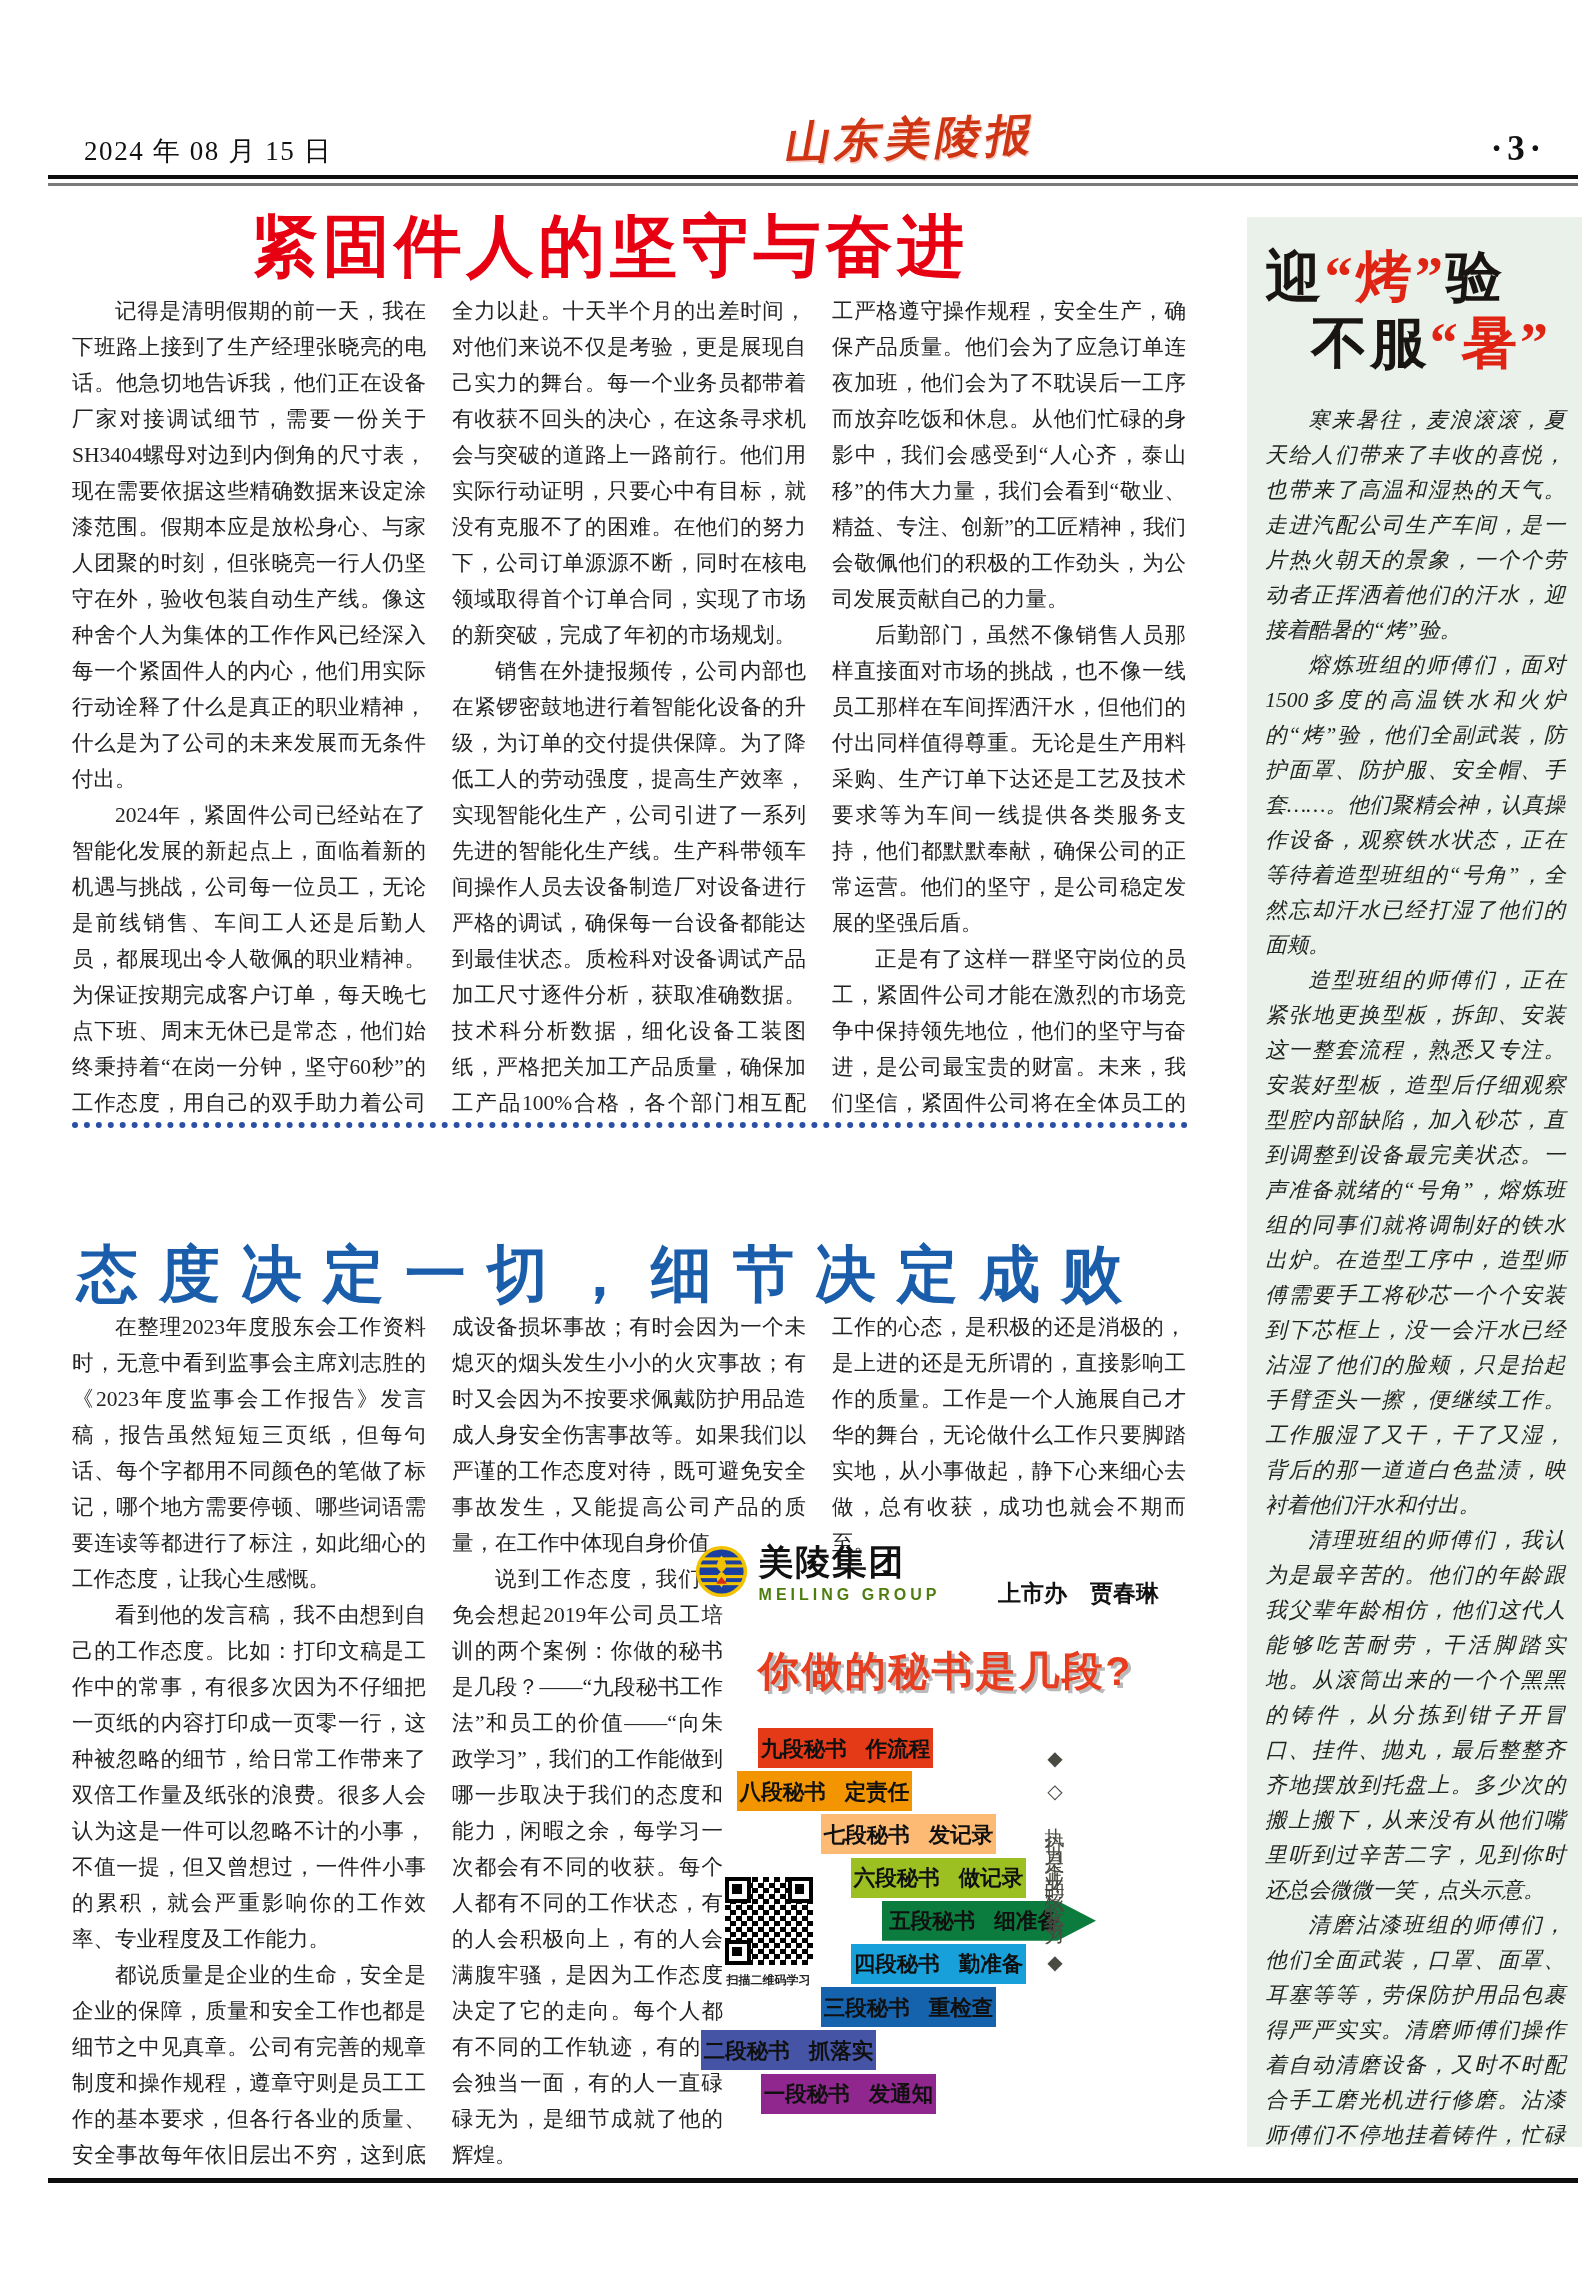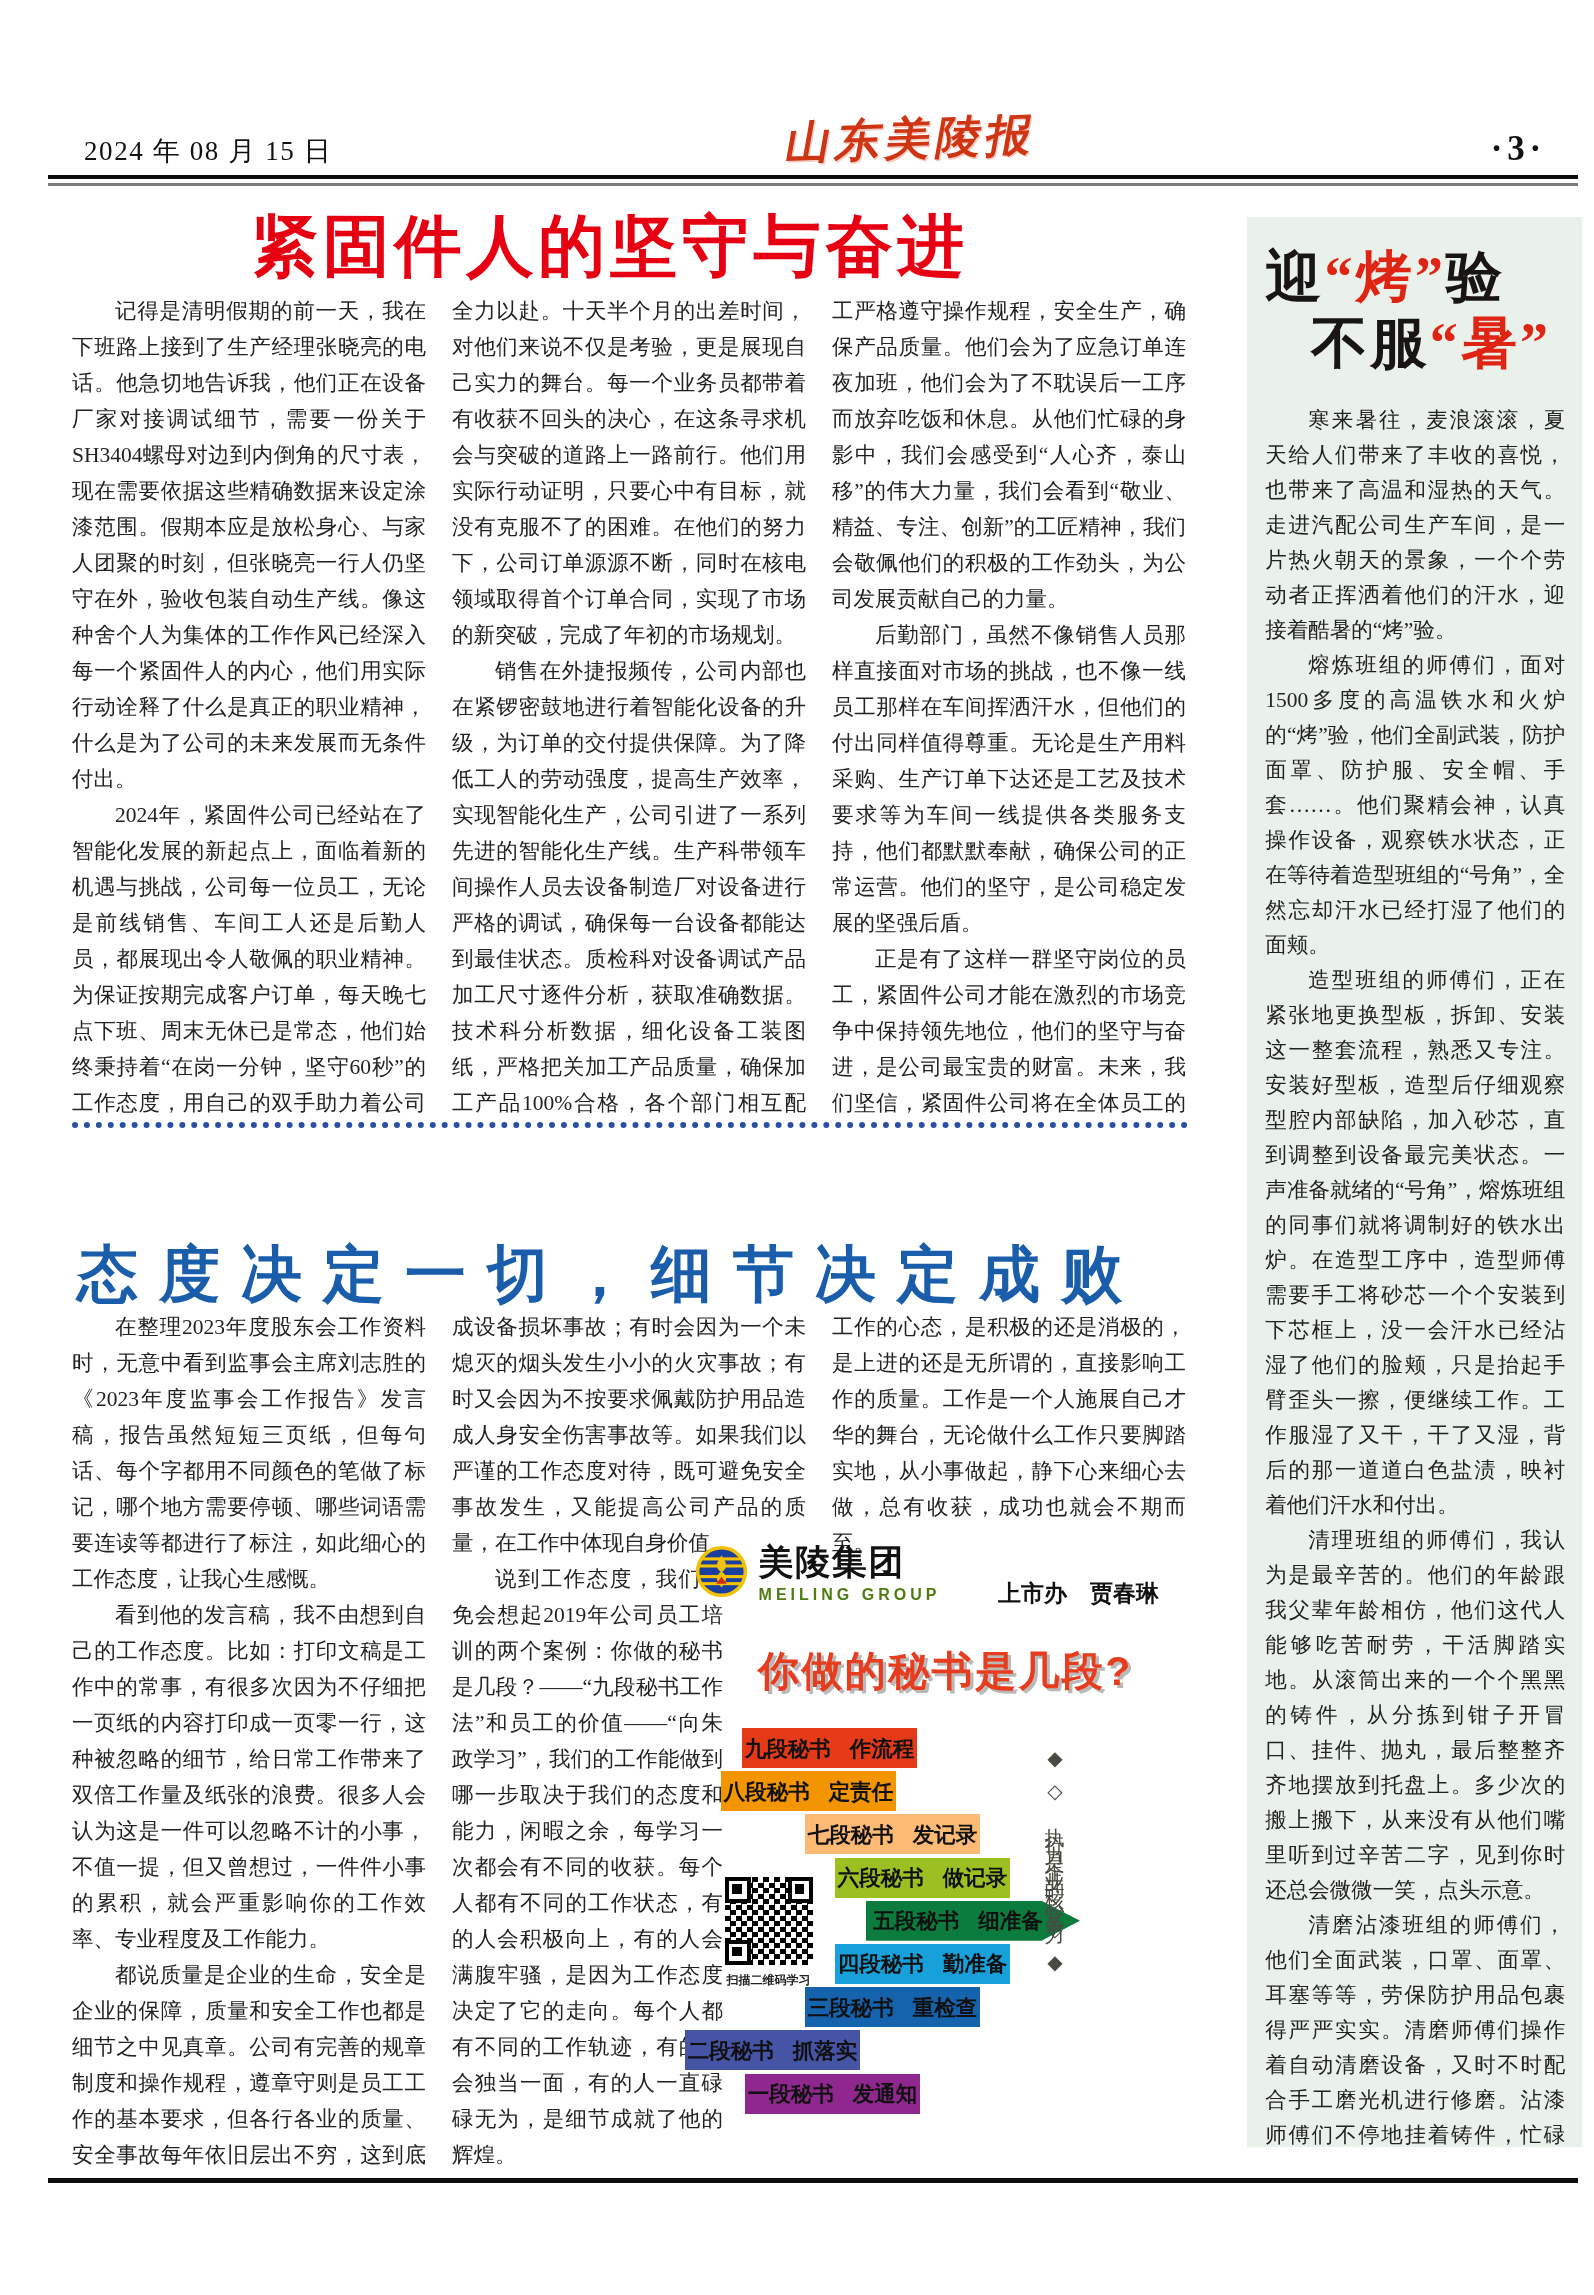--- a/index.html
+++ b/index.html
@@ -49,21 +49,21 @@
   .logo { position:absolute; left:9.6px; top:4.8px; display:flex; align-items:center; gap:11px; }
   .logo-badge { width:53px; height:53px; }
   .logo-txt .cn { font-size:35px; font-weight:900; color:#111;
                   font-family:"Liberation Sans","DejaVu Sans",sans-serif; letter-spacing:1.6px; }
   .logo-txt .en { font-size:16px; font-weight:700; letter-spacing:4px; color:#4d7c0f;
                   font-family:"Liberation Sans","DejaVu Sans",sans-serif; }
   .g-title { position:absolute; left:73px; top:110px; font-size:41px; font-weight:900;
              color:#e73c1e; letter-spacing:2.4px;
              font-family:"Liberation Sans","DejaVu Sans",sans-serif;
              text-shadow:3.2px 3.2px 0 #b9b9b9;text-align:right; }
-  .bars { position:absolute; left:0; top:194px; width:504px; }
+  .bars { position:absolute; left:16px; top:194px; width:504px; }
   .bar { height:40px; width:175px; margin-bottom:3.2px; display:flex; align-items:center;
          justify-content:center; gap:19px; font-weight:700; font-size:21.5px; color:#101010; }
   .bar:nth-child(1){ margin-left:57px; }
   .bar:nth-child(2){ margin-left:36px; }
   .bar:nth-child(3){ margin-left:120px; }
   .bar:nth-child(4){ margin-left:150px; }
   .bar:nth-child(5){ margin-left:181px; width:214px; padding-right:30px;
                      clip-path:polygon(0 0,82% 0,100% 50%,82% 100%,0 100%); }
   .bar:nth-child(6){ margin-left:150px; }
   .bar:nth-child(7){ margin-left:120px; }
@@ -83,21 +83,21 @@
             font-family:"Liberation Sans","DejaVu Sans",sans-serif; }
 
   
   .sidebar { position:absolute; left:1247px; top:217px; width:335px; height:1930px;
              background:#e9f1ea; padding:27px 16.7px 24px 18.3px; overflow:hidden; }
   .sb-title { font-weight:900; line-height:1.18; margin-bottom:27px; color:#181512;
               font-family:"Liberation Serif","DejaVu Serif",serif; }
   .sb-title .l1 { font-size:56px; letter-spacing:3.2px; }
   .sb-title .l2 { font-size:56px; letter-spacing:3.2px; padding-left:46px; }
   .t-red { color:#df2414; }
-  .sb-body { font-size:21.5px; line-height:35px; text-align:justify; color:#222; }
+  .sb-body { font-size:21.5px; line-height:35px; text-align:justify; color:#222;font-style:italic; }
   .sb-body p { text-indent:2em; }
 </style>
 </head>
 <body>
 
 <div class="page">
 
   <div class="hdr">
     <div class="hdr-date">2024 年 08 月 15 日</div>
     <div class="masthead">山东美陵报</div>

